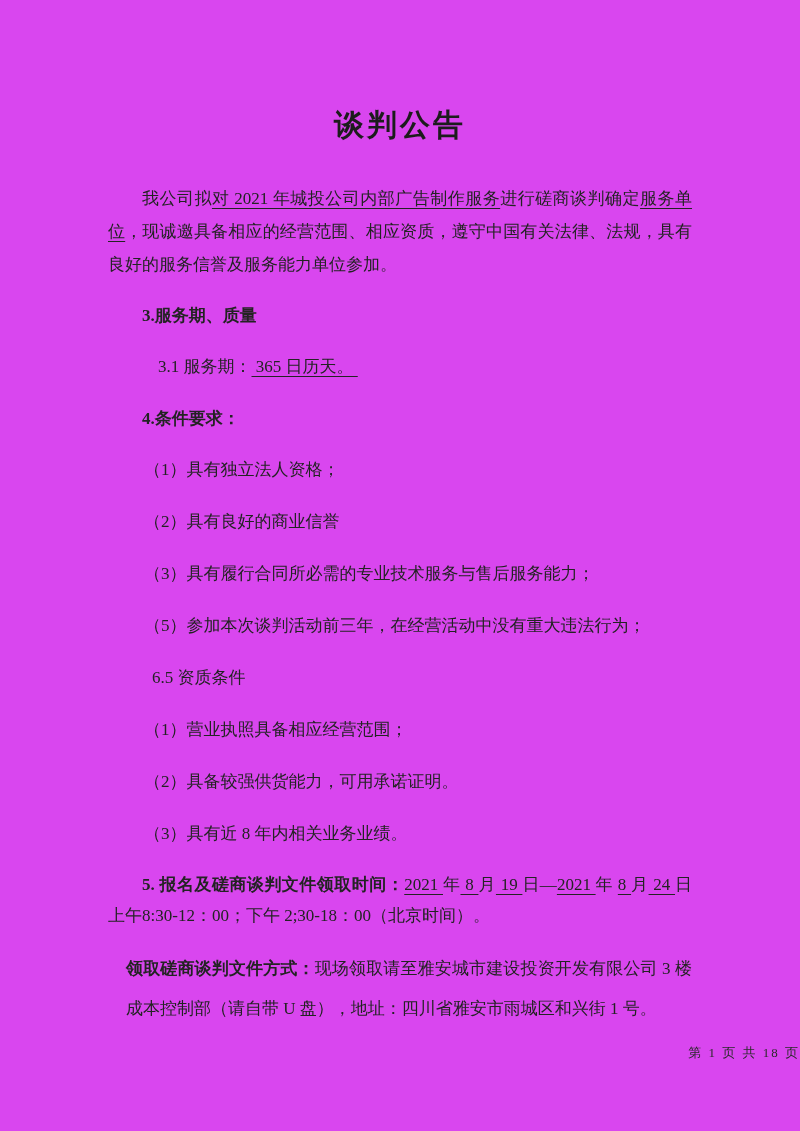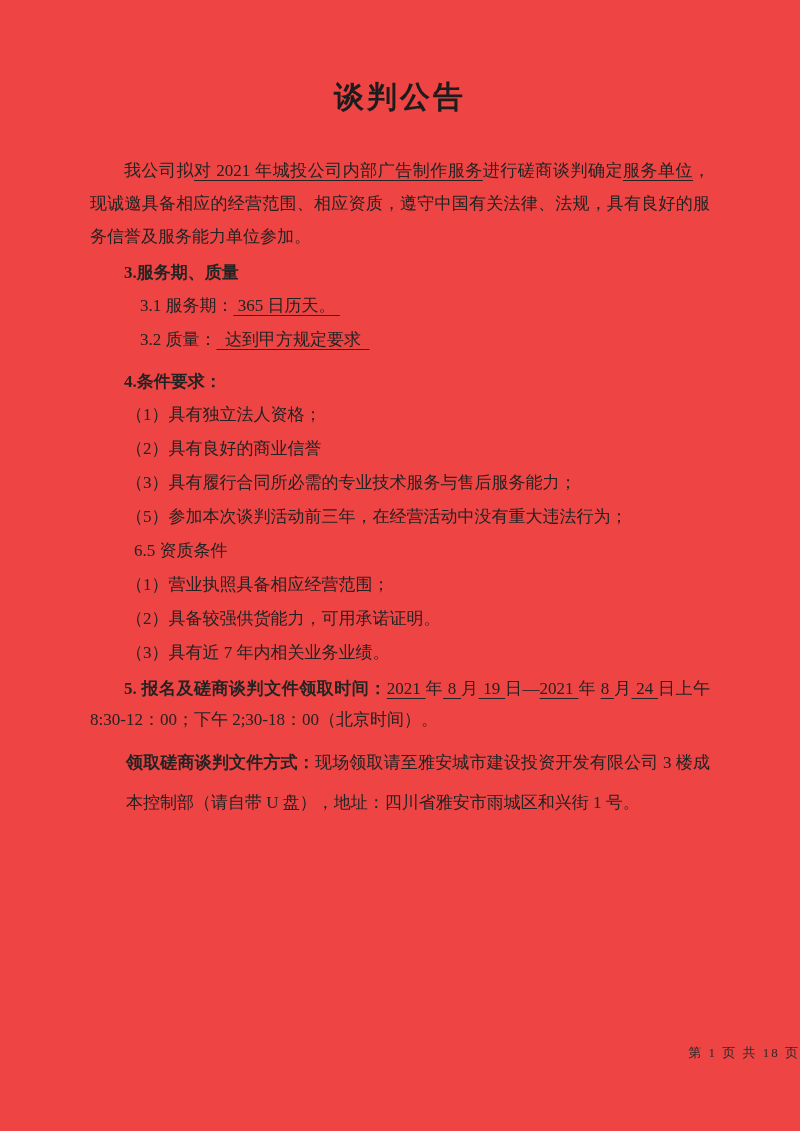--- a/index.html
+++ b/index.html
@@ -5,38 +5,38 @@
   html, body {
     margin: 0;
     padding: 0;
     background: #ffffff;
   }
   .page {
     position: relative;
     width: 800px;
     height: 1131px;
     margin: 0 auto;
-    background: #ef4444;
+    background: #d946ef;
     box-sizing: border-box;
-    padding: 78px 90px 0 90px;
+    padding: 106px 90px 0 90px;
     font-family: "Liberation Serif", "DejaVu Serif", serif;
     color: #232323;
     overflow: hidden;
   }
   .doc-title {
     margin: 0 0 38px 0;
     text-align: center;
     font-size: 30px;
     font-weight: 700;
     letter-spacing: 3px;
     line-height: 1.25;
     color: #1c1c1c;
   }
   p {
-    margin: 0;
+    margin: 18px;
     font-size: 17px;
     line-height: 33px;
     text-align: justify;
   }
   .indent-2 { text-indent: 34px; }   
   .indent-item { text-indent: 34px; } 
   .indent-sub { text-indent: 50px; }  
   .indent-sub2 { text-indent: 44px; } 
   .indent-list { text-indent: 36px; } 
   .block-indent { margin-left: 36px; text-indent: 0; line-height: 40px; }
@@ -71,35 +71,34 @@
   <h1 class="doc-title">谈判公告</h1>
 
   <p class="indent-2"><span>我公司拟</span><span class="u">对 2021 年城投公司内部广告制作服务</span><span>进行磋商谈判确定</span><span class="u">服务单位</span><span>，现诚邀具备相应的经营范围、相应资质，遵守中国有关法律、法规，具有良好的服务信誉及服务能力单位参加。</span></p>
 
 
 
   <p class="indent-item b gap-sm">3.服务期、质量</p>
 
   <p class="indent-sub sub-line"><span>3.1 服务期：</span><span class="u">&nbsp;365 日历天。&nbsp;</span></p>
 
-  <p class="indent-sub sub-line"><span>3.2 质量：</span><span class="u">&nbsp;&nbsp;达到甲方规定要求&nbsp;&nbsp;</span></p>
 
   <p class="indent-item b gap-md">4.条件要求：</p>
 
 
   <p class="indent-list list-item">（1）具有独立法人资格；</p>
   <p class="indent-list list-item">（2）具有良好的商业信誉</p>
   <p class="indent-list list-item">（3）具有履行合同所必需的专业技术服务与售后服务能力；</p>
   <p class="indent-list list-item">（5）参加本次谈判活动前三年，在经营活动中没有重大违法行为；</p>
 
   <p class="indent-sub2 sub-line">6.5 资质条件</p>
 
   <p class="indent-list list-item">（1）营业执照具备相应经营范围；</p>
   <p class="indent-list list-item">（2）具备较强供货能力，可用承诺证明。</p>
-  <p class="indent-list list-item">（3）具有近 7 年内相关业务业绩。</p>
+  <p class="indent-list list-item">（3）具有近 8 年内相关业务业绩。</p>
 
   <p class="indent-item item5 gap-sm"><span class="b">5.  报名及磋商谈判文件领取时间：</span><span class="u">2021&nbsp;</span><span>年</span><span class="u">&nbsp;8&nbsp;</span><span>月</span><span class="u">&nbsp;19&nbsp;</span><span>日—</span><span class="u">2021&nbsp;</span><span>年&nbsp;</span><span class="u">8&nbsp;</span><span>月</span><span class="u">&nbsp;24&nbsp;</span><span>日上午8:30-12：00；下午 2;30-18：00（北京时间）。</span></p>
 
   <p class="block-indent gap-md"><span class="b">领取磋商谈判文件方式：</span><span>现场领取请至雅安城市建设投资开发有限公司 3 楼成本控制部（请自带 U 盘），地址：四川省雅安市雨城区和兴街 1 号。</span></p>
 
   <div class="footer">第 1 页  共 18 页</div>
 
 </div>
 
 </body></html>

